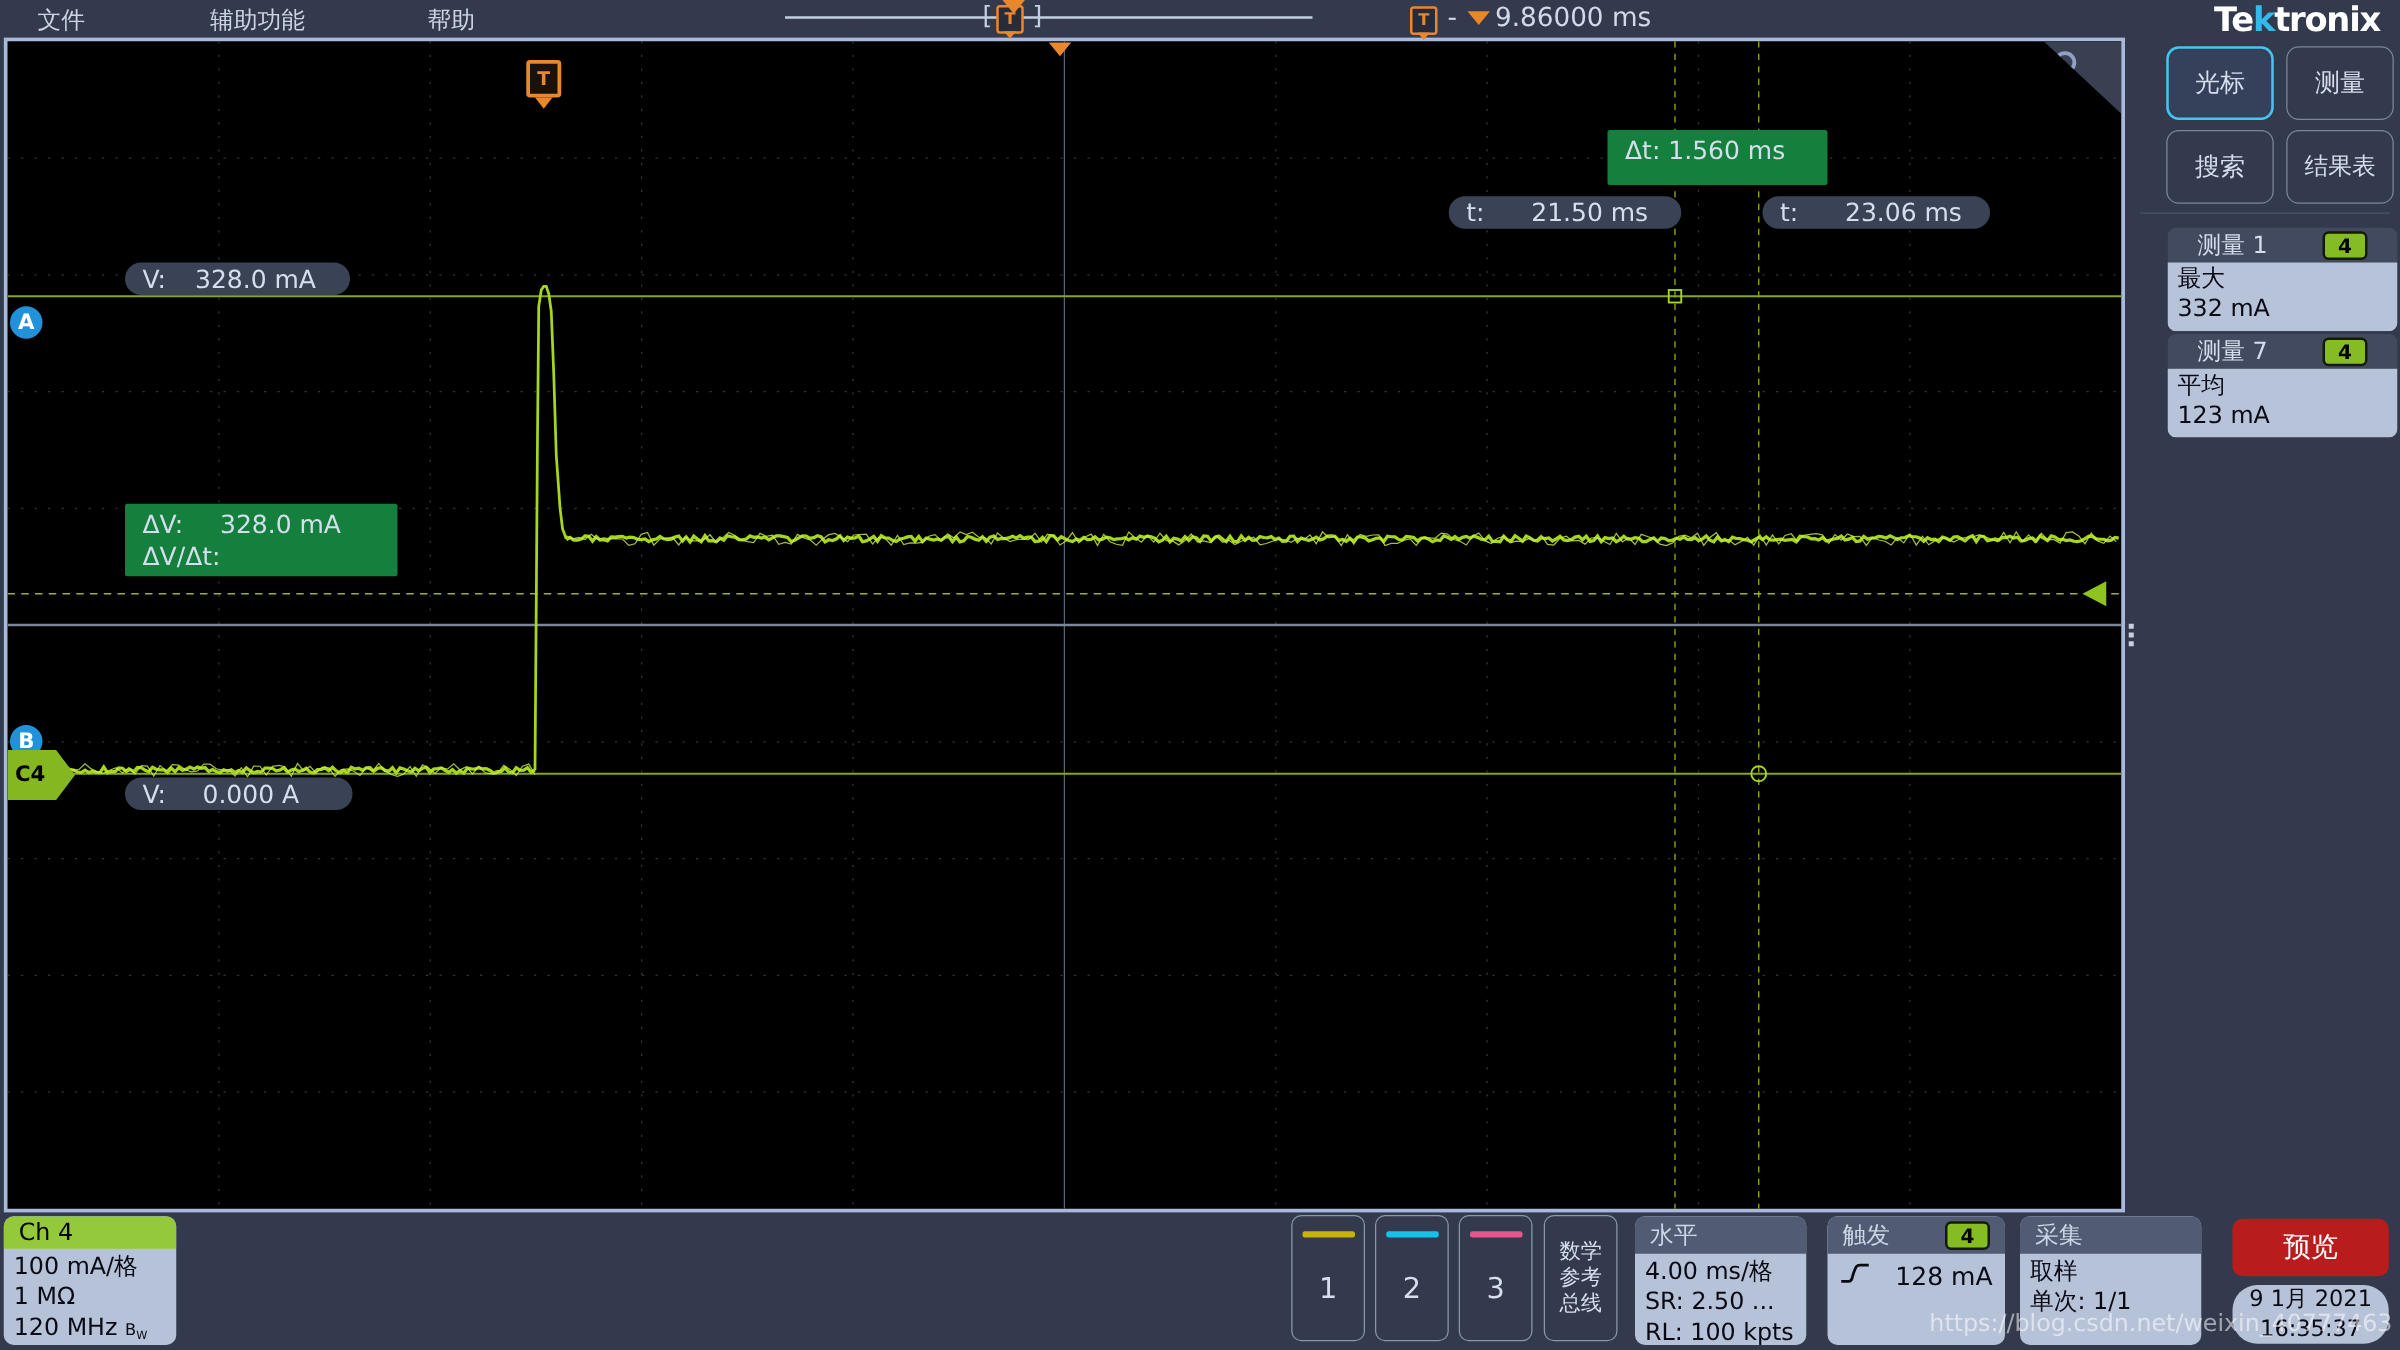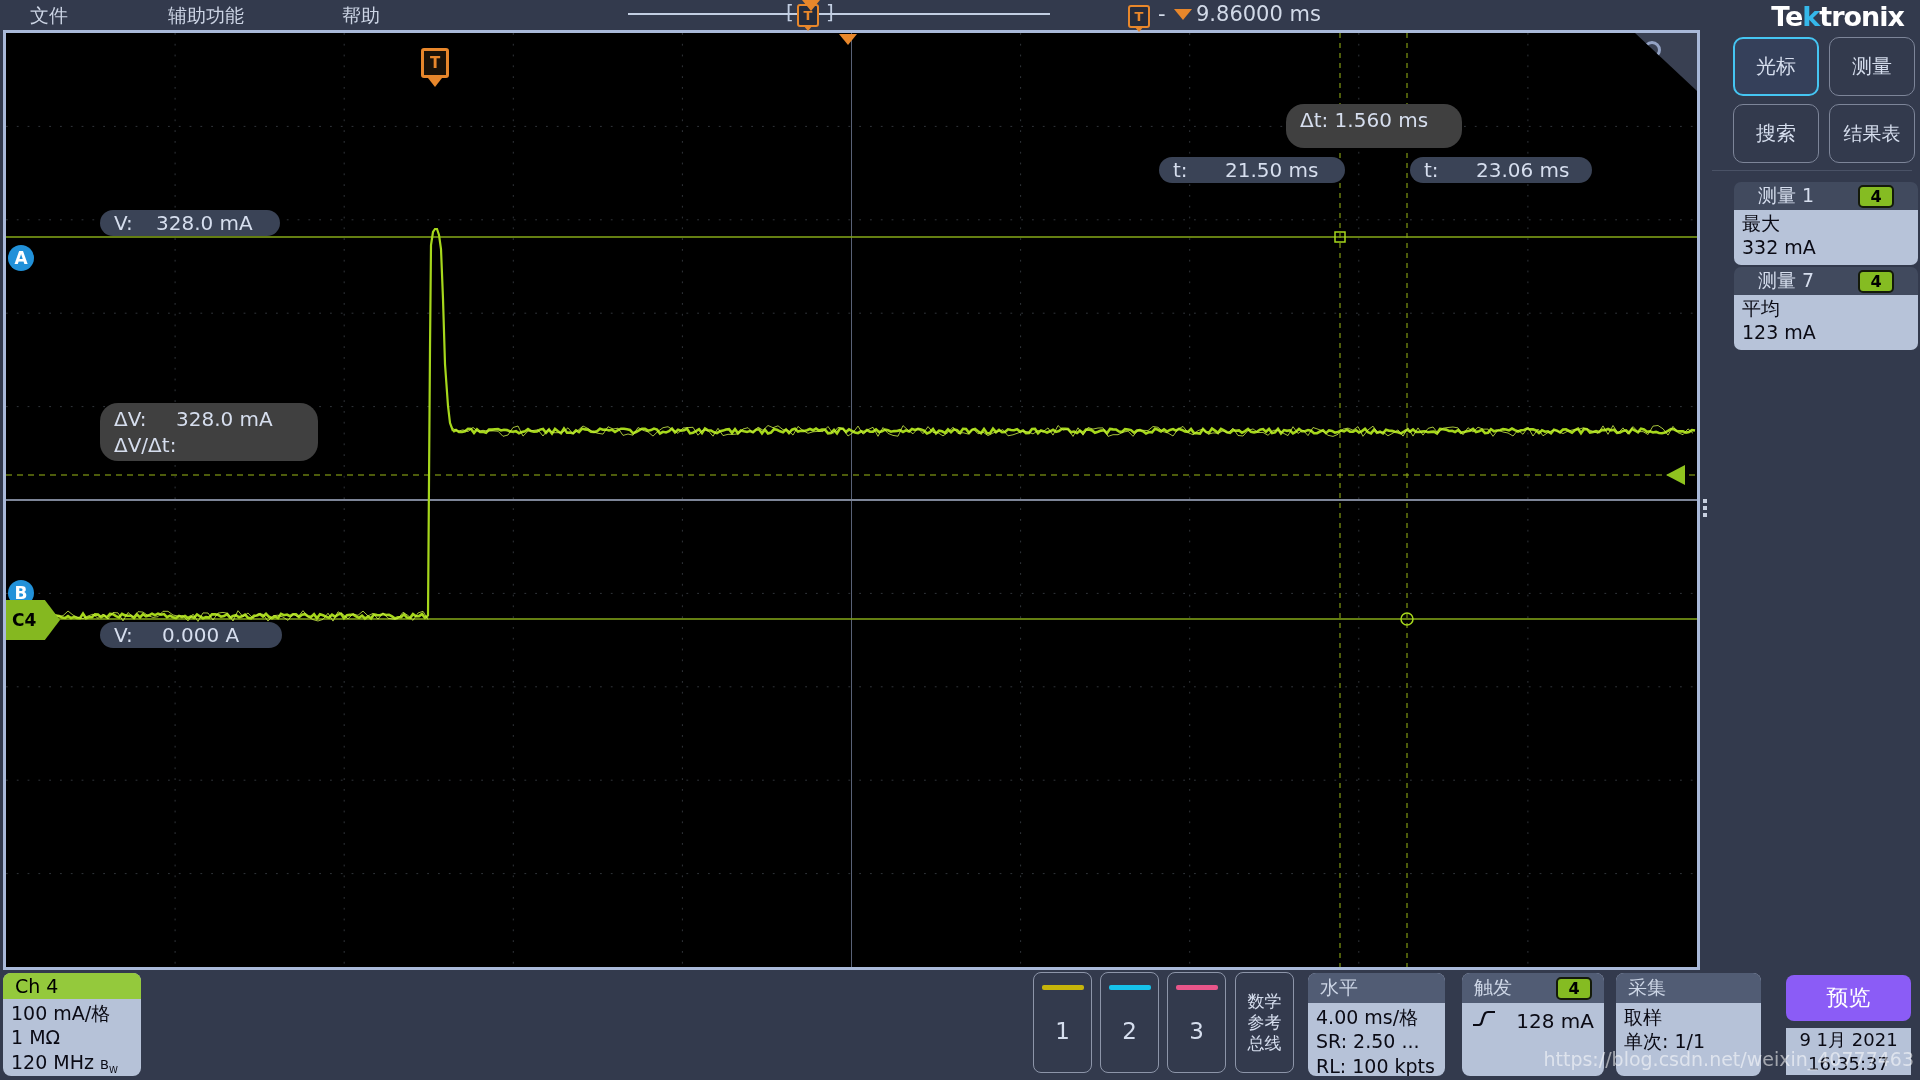--- a/index.html
+++ b/index.html
@@ -23,21 +23,21 @@
   .logo .k{color:#35b8ea;}
 
   
   .graticule{position:absolute;left:3px;top:30px;width:1697px;height:940px;background:#000;
              border:3px solid #a9b9d9;box-sizing:border-box;}
   .graticule svg{position:absolute;left:0;top:0;width:1691px;height:934px;z-index:1;}
   .readout{position:absolute;background:#3a4356;color:#d6deee;border-radius:13px;
            padding:1px 14px;font-size:20px;display:flex;z-index:4;white-space:nowrap;}
   .readout .lab{display:inline-block;}
   .readout .val{display:inline-block;}
-  .readout2{position:absolute;background:#404040;color:#d6deee;border-radius:18px;
+  .readout2{position:absolute;background:#15803d;color:#d6deee;border-radius:2px;
             padding:3px 14px;font-size:20px;z-index:4;line-height:1.3;}
   .chan-circle{position:absolute;width:26px;height:26px;border-radius:50%;background:#2191d9;color:#fff;
                font-weight:bold;font-size:17px;display:flex;align-items:center;justify-content:center;z-index:3;}
   .c4tag{position:absolute;width:54px;height:40px;background:#85b820;color:#000;font-weight:bold;font-size:17px;
          display:flex;align-items:center;padding-left:6px;box-sizing:border-box;z-index:4;
          clip-path:polygon(0 0,72% 0,100% 50%,72% 100%,0 100%);}
   .t-flag{position:absolute;z-index:5;}
   .t-flag .box{width:22px;height:24px;background:#1a1208;border:3px solid #e8872b;border-radius:3px;
          color:#e8872b;font-size:15px;font-weight:bold;display:flex;align-items:center;justify-content:center;}
   .t-flag .ptr{margin:0 auto;width:0;height:0;border-left:7px solid transparent;
@@ -66,23 +66,23 @@
   .hdr-green{background:#94c93c;color:#000;}
   .hdr-slate{background:#515c74;color:#cdd6e6;}
   .card .bdy{color:#0a0a14;font-size:19px;padding:2px 8px;line-height:1.28;}
   .wave-btn{position:absolute;width:59px;height:101px;border:1px solid #8d95a9;border-radius:8px;
             color:#d6deee;display:flex;flex-direction:column;align-items:center;box-sizing:border-box;cursor:default;}
   .wave-btn .bar{width:42px;height:5px;margin-top:12px;border-radius:2px;}
   .wave-btn .num{flex:1;display:flex;align-items:center;font-size:23px;}
   .math-btn{position:absolute;width:59px;height:101px;border:1px solid #8d95a9;border-radius:8px;
             color:#d6deee;font-size:17px;display:flex;flex-direction:column;align-items:center;
             justify-content:center;line-height:1.25;box-sizing:border-box;cursor:default;}
-  .preview-btn{position:absolute;background:#8b5cf6;color:#fff;font-size:22px;border-radius:8px;
+  .preview-btn{position:absolute;background:#b91c1c;color:#fff;font-size:22px;border-radius:8px;
                display:flex;align-items:center;justify-content:center;cursor:default;}
-  .datetime{position:absolute;background:#b6c2d8;color:#0a0a14;border-radius:0;font-size:18px;
+  .datetime{position:absolute;background:#b6c2d8;color:#0a0a14;border-radius:20px;font-size:18px;
             display:flex;flex-direction:column;align-items:center;justify-content:center;line-height:1.3;}
   .bw{font-size:13px;} .bw sub{font-size:9px;}
   .watermark{position:absolute;right:6px;bottom:10px;font-size:19px;color:rgba(255,255,255,.55);z-index:9;}
 </style>
 </head>
 <body>
 
 <div class="screen">
 
   <div class="menubar">

